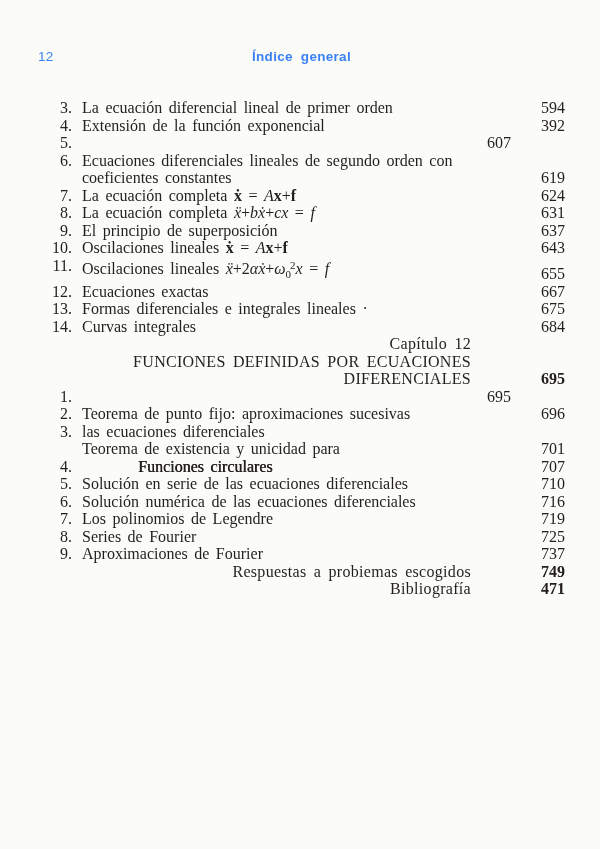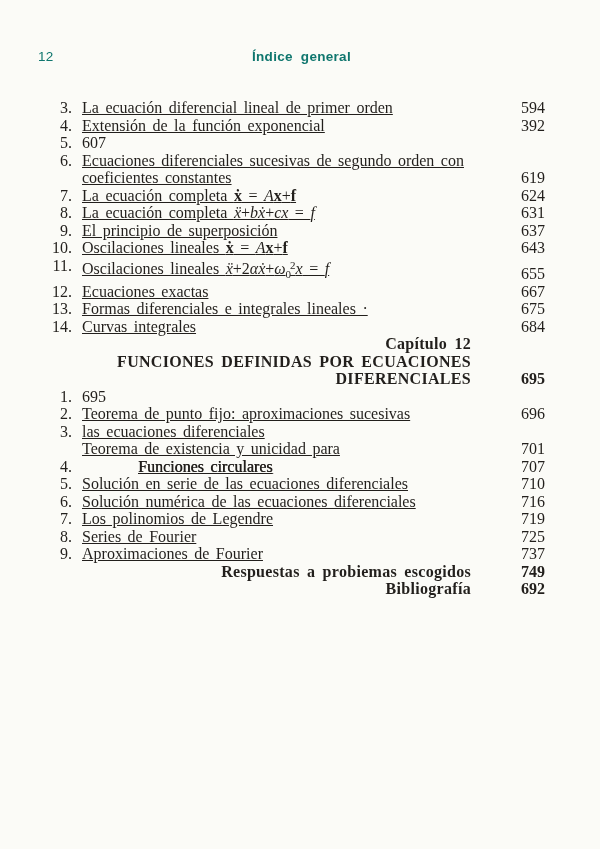--- a/index.html
+++ b/index.html
@@ -10,44 +10,44 @@
     margin:0 auto;
     background:var(--paper,#fbfbf7);
     color:var(--ink,#221f1c);
     overflow:hidden;
     box-shadow:0 0 6px rgba(0,0,0,.25);
   }
   
   .runhead{
     position:absolute;top:49px;left:38px;right:35px;height:18px;
     font-family:"Liberation Sans", sans-serif;
-    font-size:13.5px;letter-spacing:.3px;color:#0f766e;
+    font-size:13.5px;letter-spacing:.3px;color:#3b82f6;
   }
   .folio{position:absolute;left:0;top:0;}
   .runtitle{text-align:center;word-spacing:4px;font-weight:bold;}
   
   .toc{
     position:absolute;top:99px;left:40px;right:35px;
     font-size:16px;line-height:17.5px;
   }
   .toc-row{
     display:grid;
     grid-template-columns:32px 1fr 44px;
     column-gap:10px;
     word-spacing:2.5px;
   }
   .toc-num{text-align:right;white-space:nowrap;}
   .toc-text{min-width:0;}
-  .toc-page{align-self:end;white-space:nowrap;}
+  .toc-page{text-align:right;align-self:end;white-space:nowrap;}
   .toc-row.head .toc-text{
     text-align:right;padding-right:40px;
-    font-weight:bold;letter-spacing:.3px;word-spacing:3px;
+    font-weight:normal;letter-spacing:.3px;word-spacing:3px;
   }
   .toc-row.head .toc-page{font-weight:bold;}
-  .toc-line{white-space:nowrap;text-decoration:underline;}
+  .toc-line{white-space:nowrap;}
   .toc-row .semi .toc-line, .toc-text.semi{text-shadow:.45px 0 0 currentColor;margin-left:28px;}
   .seg.it{font-style:italic;}
   .seg.bd{font-weight:bold;}
   .seg.sub{font-size:11px;vertical-align:-3.5px;}
   .seg.sup{font-size:11px;vertical-align:5px;margin-left:-1px;}
 </style>
 </head>
 <body>
 
 <div class="page" style="--paper: #fbfbf7; --ink: #221f1c;">
@@ -70,21 +70,21 @@
         </div>
         <div class="toc-page">392</div>
       </div>
       <div class="toc-row">
         <div class="toc-num">5.</div>
         <div class="toc-page">607</div>
       </div>
       <div class="toc-row">
         <div class="toc-num">6.</div>
         <div class="toc-text">
-          <div class="toc-line"><span class="seg ">Ecuaciones diferenciales sucesivas de segundo orden con</span></div>
+          <div class="toc-line"><span class="seg ">Ecuaciones diferenciales lineales de segundo orden con</span></div>
           <div class="toc-line"><span class="seg ">coeficientes constantes</span></div>
         </div>
         <div class="toc-page">619</div>
       </div>
       <div class="toc-row">
         <div class="toc-num">7.</div>
         <div class="toc-text">
           <div class="toc-line"><span class="seg ">La ecuación completa </span><span class="seg bd">ẋ</span><span class="seg "> = </span><span class="seg it">A</span><span class="seg bd">x</span><span class="seg ">+</span><span class="seg bd">f</span></div>
         </div>
         <div class="toc-page">624</div>
@@ -215,16 +215,16 @@
         <div class="toc-page">737</div>
       </div>
       <div class="toc-row head">
         <div class="toc-num"></div>
         <div class="toc-text">Respuestas a probiemas escogidos</div>
         <div class="toc-page">749</div>
       </div>
       <div class="toc-row head">
         <div class="toc-num"></div>
         <div class="toc-text">Bibliografía</div>
-        <div class="toc-page">692</div>
+        <div class="toc-page">471</div>
       </div>
     </div>
 </div>
 
 </body></html>

